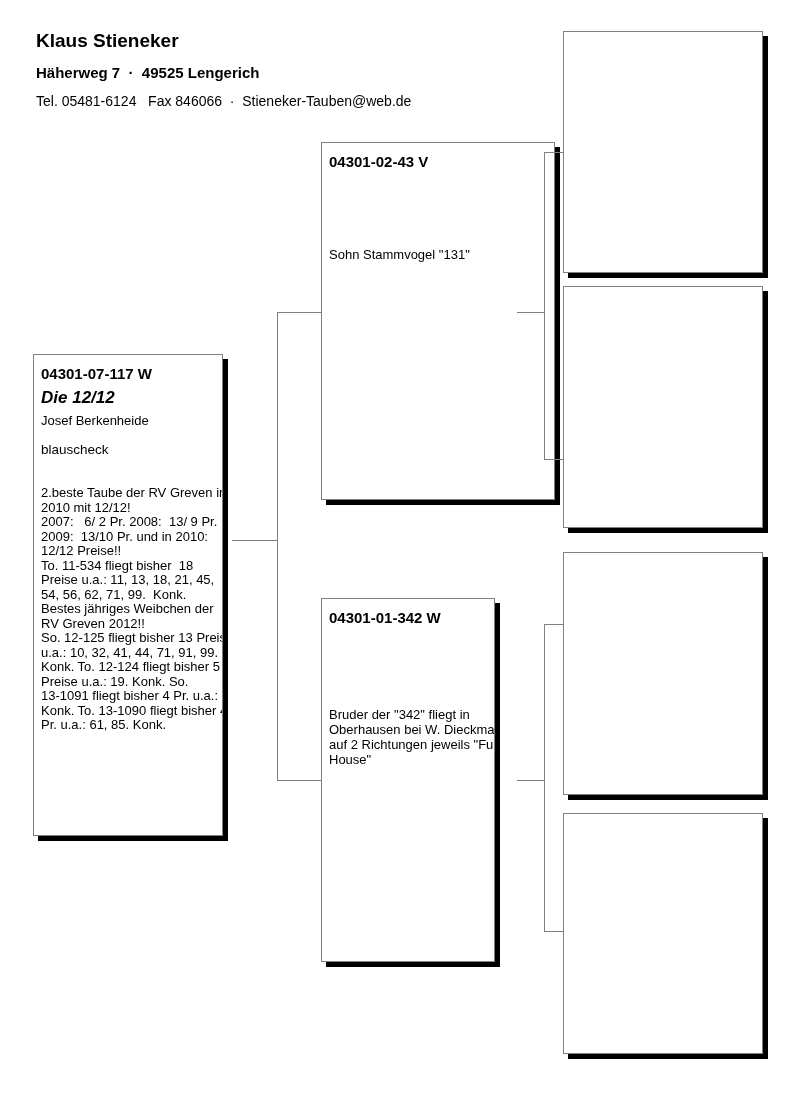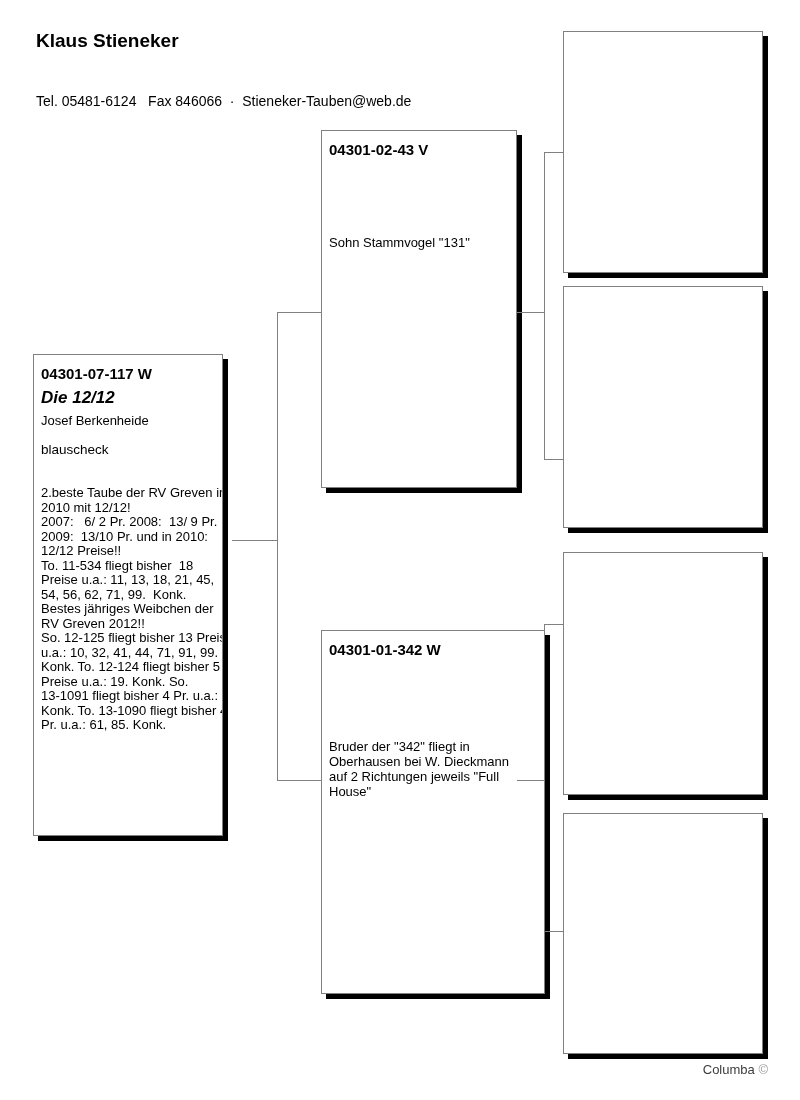--- a/index.html
+++ b/index.html
@@ -77,23 +77,23 @@
   }
   .pbox .desc {
     position: absolute;
     left: 7px;
     font-size: 13px;
     line-height: 14.5px;
     white-space: pre;
   }
   #subject-box  { left: 33px;  top: 354px; width: 190px; height: 482px; }
   #subject-box .desc { top: 110px; margin-top: 21px; }
-  #father-box   { left: 321px; top: 130px; width: 196px; height: 358px; }
+  #father-box   { left: 321px; top: 142px; width: 234px; height: 358px; }
   #father-box .desc { top: 104px; line-height: 15px; }
-  #mother-box   { left: 321px; top: 630px; width: 224px; height: 364px; padding-left: 8px; }
+  #mother-box   { left: 321px; top: 598px; width: 174px; height: 364px; padding-left: 8px; }
   #mother-box .desc { top: 108px; line-height: 15px; }
   #gp-box-1 { left: 563px; top: 31px;  width: 200px; height: 242px; }
   #gp-box-2 { left: 563px; top: 286px; width: 200px; height: 242px; }
   #gp-box-3 { left: 563px; top: 552px; width: 200px; height: 243px; }
   #gp-box-4 { left: 563px; top: 813px; width: 200px; height: 241px; }
   
   .hline, .vline {
     position: absolute;
     background: #808080;
   }
@@ -111,20 +111,21 @@
   .footer .copy {
     color: #9a9a9a;
   }
 </style>
 </head>
 <body>
 
 <div id="page">
 
   <div class="hdr-name">Klaus Stieneker</div>
+  <div class="hdr-address">Häherweg 7  ·  49525 Lengerich</div>
   <div class="hdr-contact">Tel. 05481-6124   Fax 846066  ·  Stieneker-Tauben@web.de</div>
 
   <div id="subject-box" class="pbox">
     <div class="ring">04301-07-117 W</div>
     <div class="nickname">Die 12/12</div>
     <div class="breeder">Josef Berkenheide</div>
     <div class="colorline">blauscheck</div>
     <div class="desc">2.beste Taube der RV Greven in
 2010 mit 12/12!
 2007:   6/ 2 Pr. 2008:  13/ 9 Pr.
@@ -170,18 +171,14 @@
   <div class="hline" style="left:517px; top:312px; width:27px;"></div>
   <div class="vline" style="left:544px; top:152px; height:307px;"></div>
   <div class="hline" style="left:544px; top:152px; width:20px;"></div>
   <div class="hline" style="left:544px; top:459px; width:19px;"></div>
 
   <div class="hline" style="left:517px; top:780px; width:27px;"></div>
   <div class="vline" style="left:544px; top:624px; height:307px;"></div>
   <div class="hline" style="left:544px; top:624px; width:19px;"></div>
   <div class="hline" style="left:544px; top:931px; width:19px;"></div>
 
-  <div class="footer">
-    <span>Columba</span>
-    <span class="copy">©</span>
-  </div>
 
 </div>
 
 </body></html>

